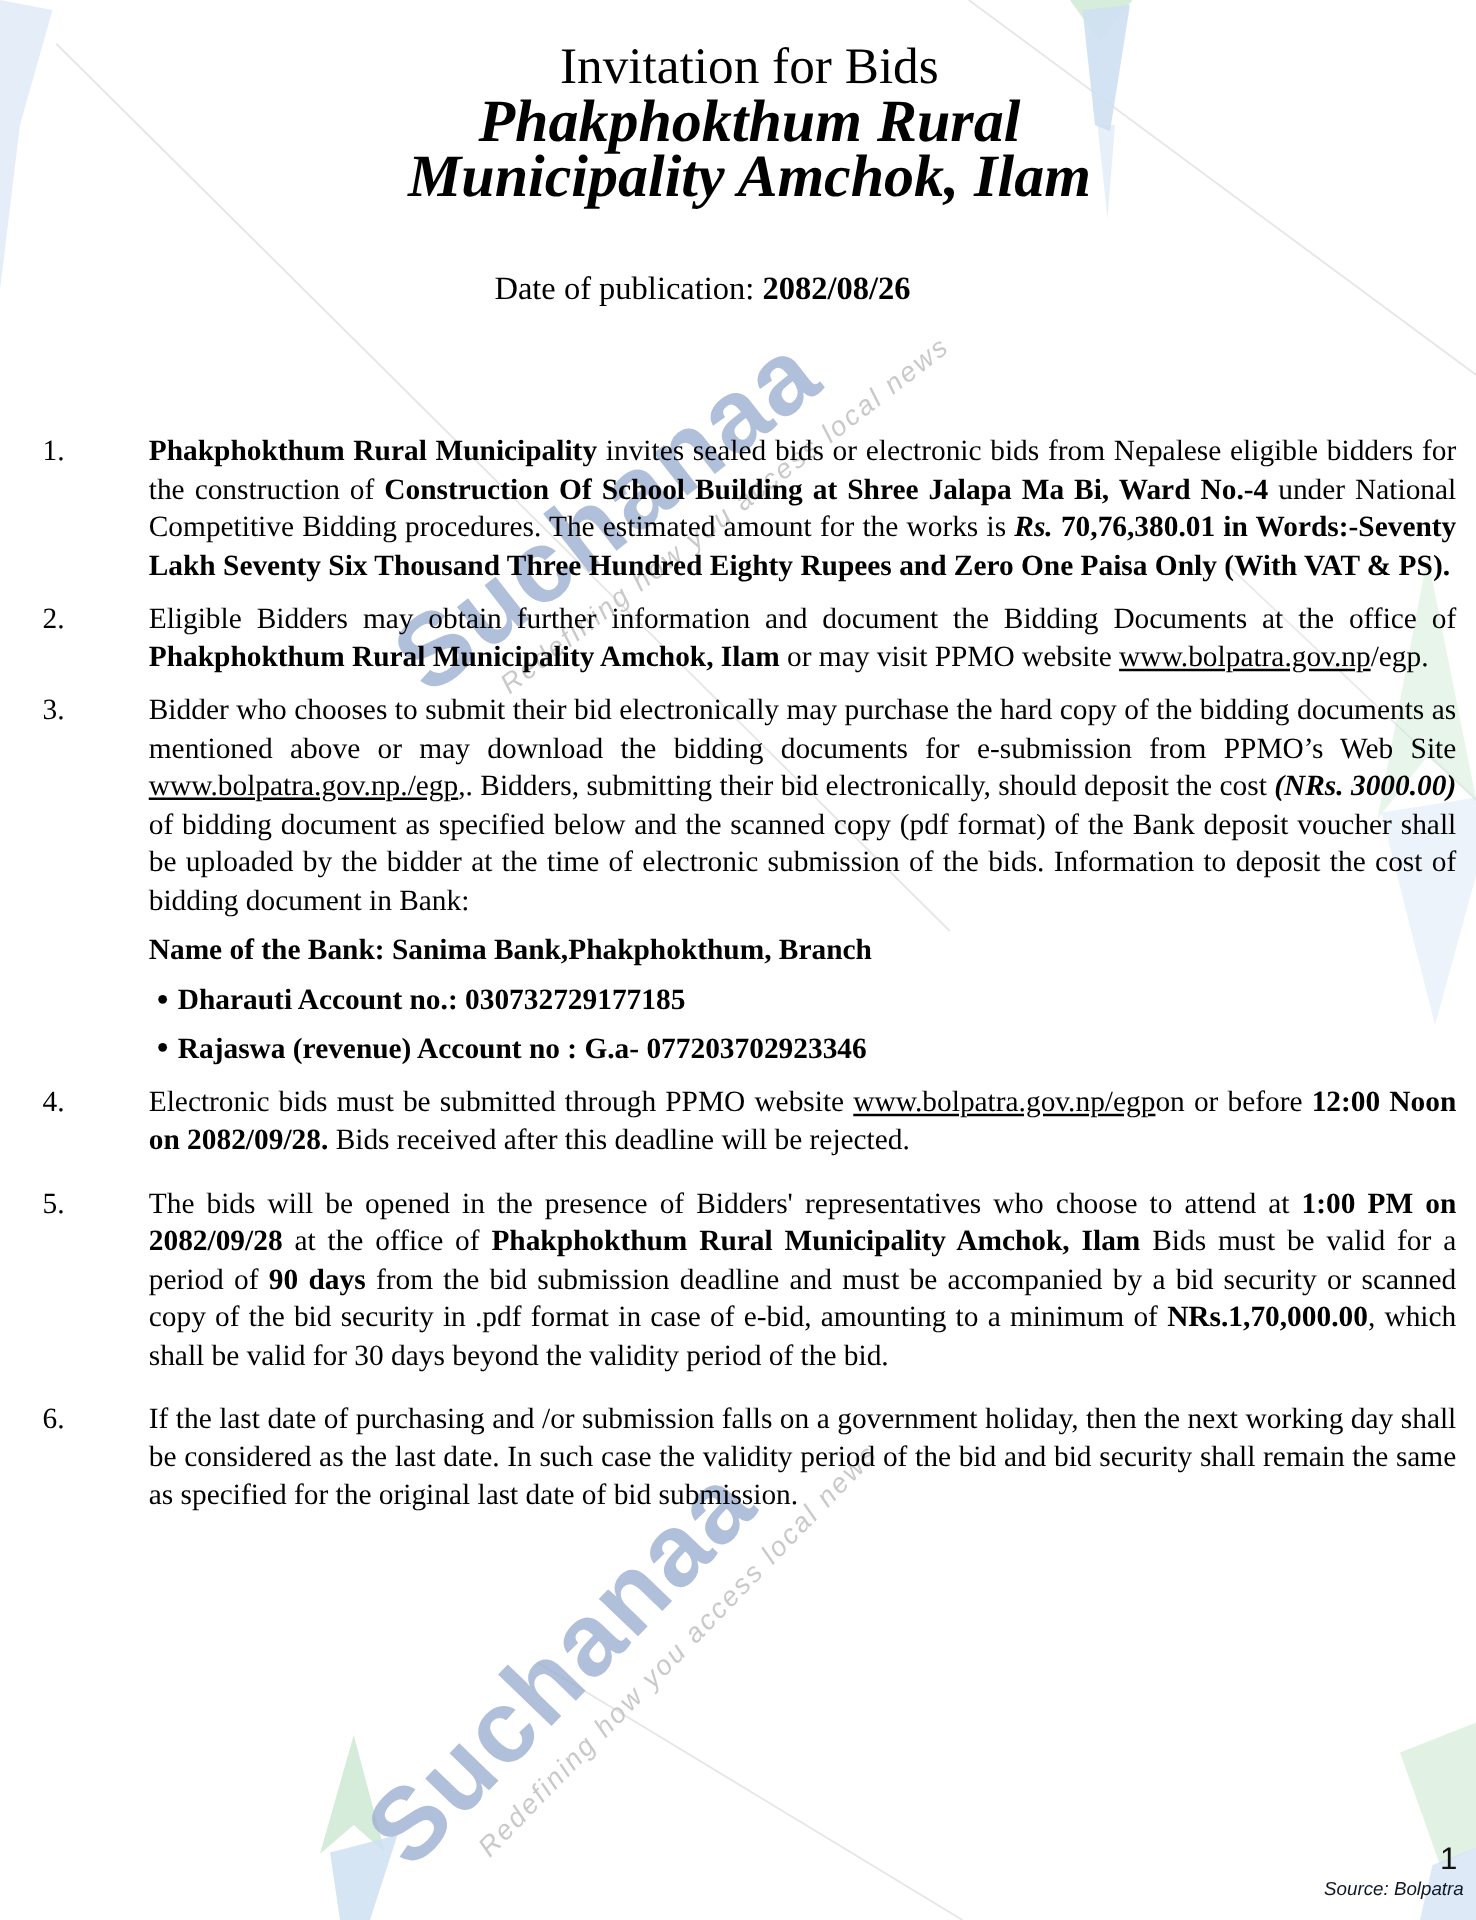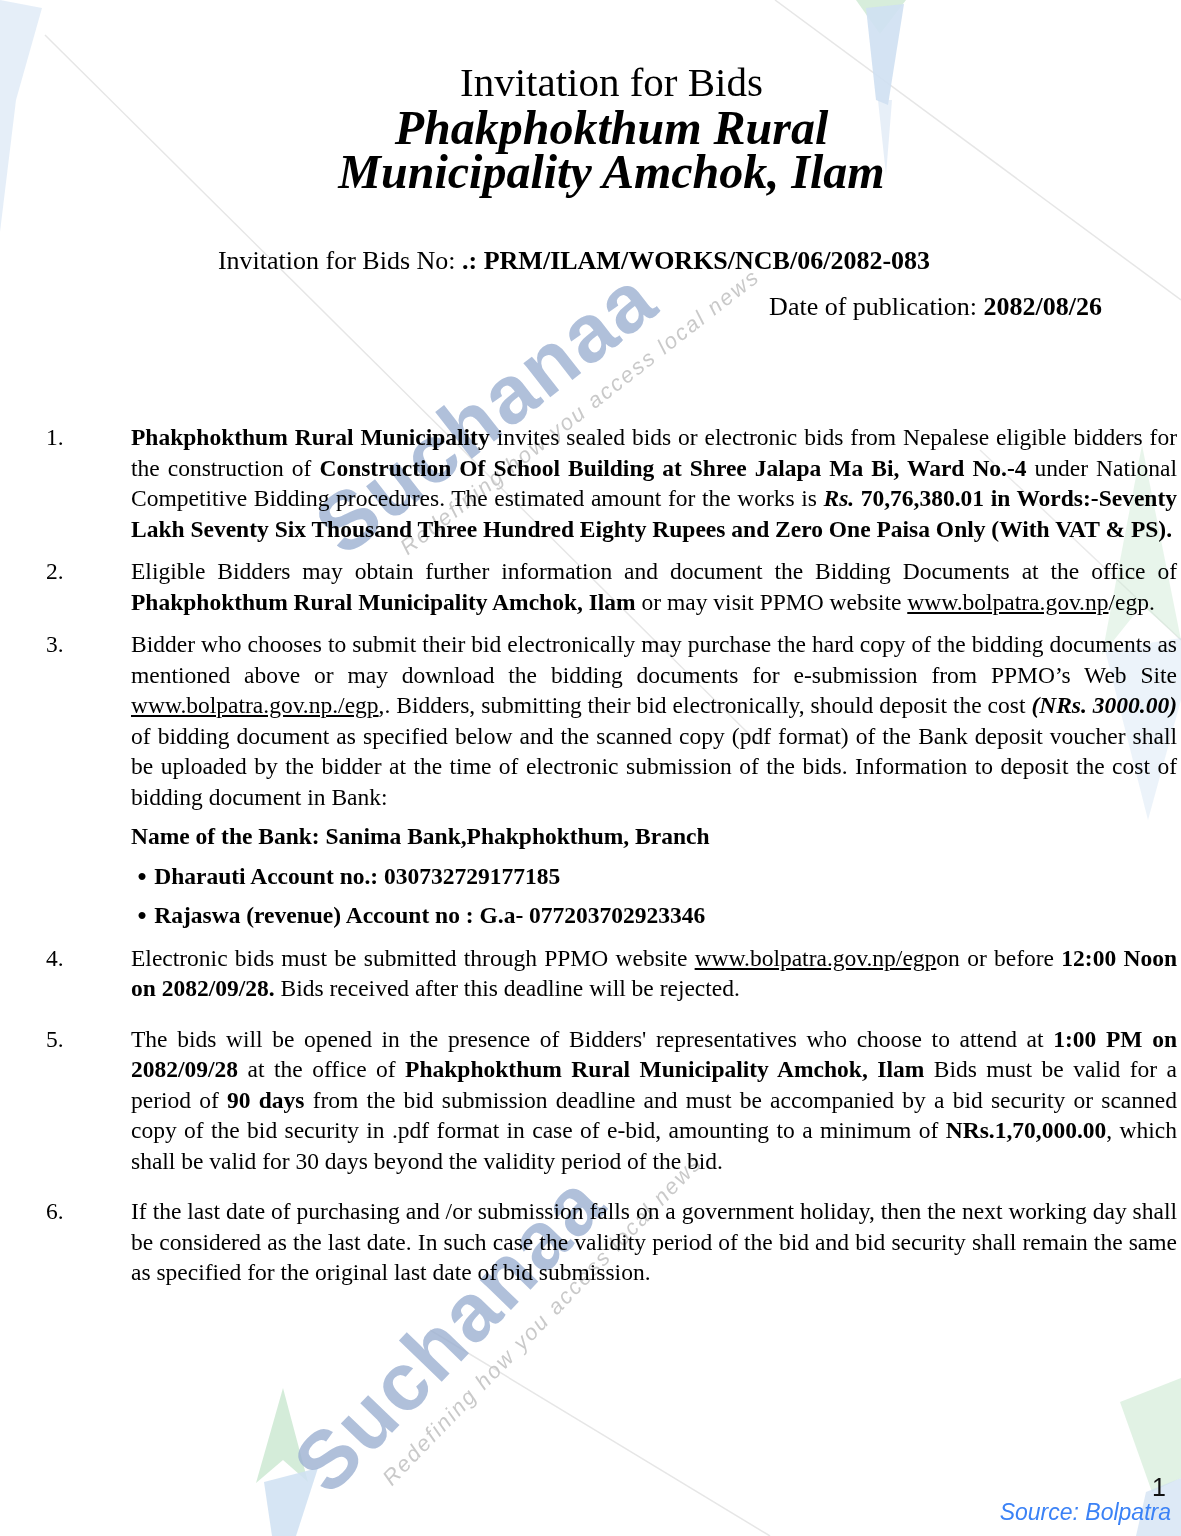--- a/index.html
+++ b/index.html
@@ -36,21 +36,21 @@
     letter-spacing:2px;
     color:var(--wm-gray,#c4c4c4);
     opacity:.9;
     margin:4px 0 0 130px;
     text-align:left;
     white-space:nowrap;
   }
   #wm1{left:215px;top:368px;transform:rotate(-38deg);}
   #wm2{left:180px;top:1288px;transform:rotate(-46deg);}
   
-  .doc{position:absolute;left:46px;top:0;width:1131px;margin-top:30px;}
+  .doc{position:absolute;left:34px;top:0;width:1131px;}
   .header{margin-top:28px;text-align:center;}
   .title{font-size:41px;line-height:48px;}
   .subtitle{font-size:48px;line-height:44px;font-weight:bold;font-style:italic;}
   .meta{margin-top:50px;text-align:center;padding-right:75px;font-size:26px;}
   .meta-line{line-height:34px;}
   .meta-line + .meta-line{margin-top:12px;text-align:right;}
   .meta-line .val{font-weight:bold;}
   #items{margin-top:98px;font-size:23.5px;line-height:30.5px;}
   .item{display:flex;margin-bottom:12px;}
   .item .num{width:85px;flex:none;}
@@ -62,21 +62,21 @@
   .b{font-weight:bold;}
   .i{font-style:italic;}
   .u{text-decoration:underline;}
   
   .footer{
     position:absolute;right:10px;bottom:12px;
     text-align:right;
     font-family:"Liberation Sans", sans-serif;
   }
   .page-num{font-size:25px;line-height:26px;color:#111;padding-right:5px;}
-  .source{font-size:23px;font-style:italic;color:#3b82f6;line-height:24px;}
+  .source{font-size:15px;font-style:italic;color:#0f172a;line-height:24px;}
 </style>
 </head>
 <body>
 
 <div class="page">
 
   <svg class="deco" viewBox="0 0 1181 1536" aria-hidden="true">
 
     <line x1="45" y1="35" x2="760" y2="745" stroke="var(--line-gray,#dcdcdc)" stroke-width="1.5" opacity="0.7"></line>
     <line x1="775" y1="0" x2="1181" y2="300" stroke="var(--line-gray,#dcdcdc)" stroke-width="1.5" opacity="0.7"></line>
@@ -110,23 +110,20 @@
 
   <div class="doc">
     <div class="header">
       <div class="title">Invitation for Bids</div>
       <div class="subtitle">Phakphokthum Rural</div>
       <div class="subtitle">Municipality Amchok, Ilam</div>
     </div>
 
     <div class="meta">
       <div class="meta-line">
-        <span>Invitation for Bids No: </span><span class="val">.: PRM/ILAM/WORKS/NCB/06/2082-083</span>
-      </div>
-      <div class="meta-line">
         <span>Date of publication: </span><span class="val">2082/08/26</span>
       </div>
     </div>
 
     <div id="items">
         <div class="item">
     <div class="num">1.</div>
     <div class="body"><span class="b">Phakphokthum Rural Municipality</span><span> invites sealed bids or electronic bids from Nepalese eligible bidders for the construction of </span><span class="b">Construction Of School Building at Shree Jalapa Ma Bi, Ward No.-4</span><span> under National Competitive Bidding procedures. The estimated amount for the works is </span><span class="b i">Rs.</span><span class="b"> 70,76,380.01  in Words:-Seventy Lakh Seventy Six Thousand Three Hundred Eighty Rupees and Zero One Paisa Only (With VAT &amp; PS).</span></div>
   </div>
         <div class="item">

